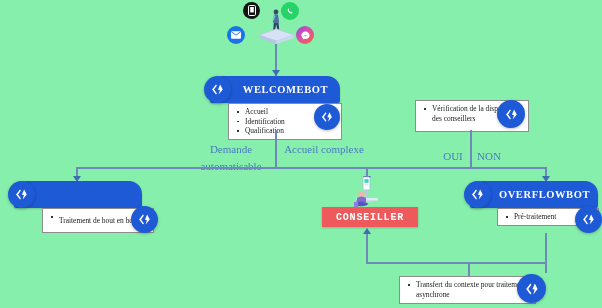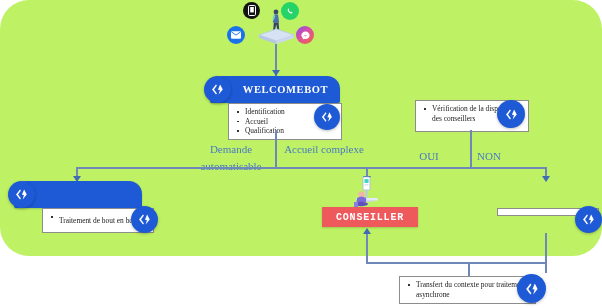--- a/index.html
+++ b/index.html
@@ -1,17 +1,17 @@
 <!DOCTYPE html>
 <html><head>
 <meta charset="utf-8">
 <style>
   html,body{margin:0;padding:0;background:#ffffff;}
   body{width:602px;height:308px;overflow:hidden;font-family:"Liberation Serif",serif;}
-  #stage{position:relative;width:602px;height:256px;background:#bef264;border-radius:29px;}
+  #stage{position:relative;width:602px;height:308px;background:#86efac;}
 
   
   .ln{position:absolute;background:#6f88ba;}
   .lnh{height:1.5px;}
   .lnv{width:1.5px;}
   .arrow{position:absolute;width:0;height:0;border-left:4px solid transparent;border-right:4px solid transparent;}
   .arrow-down{border-top:6px solid #3f6bb5;}
   .arrow-up{border-bottom:6px solid #3f6bb5;}
 
   
@@ -105,22 +105,22 @@
     <span class="badge" style="position:relative;left:-6px;width:27px;height:27px;">
       <svg width="15" height="15" viewBox="0 0 16 16">
           <path d="M6.4 2.6 L2.2 8 L6.4 13.4 L7.4 12.2 L4.3 8 L7.4 3.8 Z" fill="#fff"></path>
           <path d="M10.8 2.6 L13.6 8 L9.2 13.4 L10.6 8.6 L8.4 8.2 Z" fill="#fff"></path>
         </svg>
     </span>
     <span class="ttl">WELCOMEBOT</span>
   </div>
   <div class="detail" style="left:228px;top:103px;width:112px;">
     <ul>
+      <li>Accueil</li>
       <li>Identification</li>
-      <li>Accueil</li>
       <li>Qualification</li>
     </ul>
   </div>
   <span class="badge" style="left:314px;top:104px;width:26px;height:26px;">
     <svg width="14" height="14" viewBox="0 0 16 16">
         <path d="M6.4 2.6 L2.2 8 L6.4 13.4 L7.4 12.2 L4.3 8 L7.4 3.8 Z" fill="#fff"></path>
         <path d="M10.8 2.6 L13.6 8 L9.2 13.4 L10.6 8.6 L8.4 8.2 Z" fill="#fff"></path>
       </svg>
   </span>
 
@@ -134,21 +134,21 @@
         <path d="M6.4 2.6 L2.2 8 L6.4 13.4 L7.4 12.2 L4.3 8 L7.4 3.8 Z" fill="#fff"></path>
         <path d="M10.8 2.6 L13.6 8 L9.2 13.4 L10.6 8.6 L8.4 8.2 Z" fill="#fff"></path>
       </svg>
   </span>
 
   <div class="ln lnv" style="left:470px;top:130px;height:38px;"></div>
 
   <div class="elabel" style="left:192px;top:141px;width:78px;">Demande
 automatisable</div>
   <div class="elabel" style="left:278px;top:141px;width:92px;">Accueil complexe</div>
-  <div class="elabel" style="left:414px;top:148px;width:30px;">OUI</div>
+  <div class="elabel" style="left:438px;top:148px;width:30px;">OUI</div>
   <div class="elabel" style="left:474px;top:148px;width:30px;">NON</div>
 
   <div class="ln lnv" style="left:275px;top:130px;height:38px;"></div>
 
   <div class="ln lnh" style="left:76px;top:167px;width:470px;"></div>
 
   <div class="ln lnv" style="left:76px;top:167px;height:14px;"></div>
   <div class="arrow arrow-down" style="left:73px;top:176px;"></div>
 
   <div class="ln lnv" style="left:366px;top:167px;height:14px;"></div>
@@ -188,22 +188,32 @@
       <path d="M13 22 q4.5-3 9 0 l.5 4 h-10 z" fill="#7b6bd6"></path>
       <path d="M22 24 h8 v1.6 h-8 z" fill="#cdd8f0"></path>
       <ellipse cx="17" cy="28" rx="7" ry="2.2" fill="#5f4fc0"></ellipse>
       <path d="M10 26 h4 v5 h-4 z" fill="#8d7de0"></path>
     </svg>
   </div>
   <div class="conseiller" style="left:322px;top:207px;width:96px;height:20px;">
     <span>CONSEILLER</span>
   </div>
 
+  <div class="bot" style="left:470px;top:181px;width:128px;">
+    <span class="badge" style="position:relative;left:-6px;width:27px;height:27px;">
+      <svg width="15" height="15" viewBox="0 0 16 16">
+          <path d="M6.4 2.6 L2.2 8 L6.4 13.4 L7.4 12.2 L4.3 8 L7.4 3.8 Z" fill="#fff"></path>
+          <path d="M10.8 2.6 L13.6 8 L9.2 13.4 L10.6 8.6 L8.4 8.2 Z" fill="#fff"></path>
+        </svg>
+    </span>
+    <span class="ttl">OVERFLOWBOT</span>
+  </div>
   <div class="detail" style="left:497px;top:208px;width:100px;">
     <ul>
+      <li>Pré-traitement</li>
     </ul>
   </div>
   <span class="badge" style="left:575px;top:206px;width:27px;height:27px;">
     <svg width="15" height="15" viewBox="0 0 16 16">
         <path d="M6.4 2.6 L2.2 8 L6.4 13.4 L7.4 12.2 L4.3 8 L7.4 3.8 Z" fill="#fff"></path>
         <path d="M10.8 2.6 L13.6 8 L9.2 13.4 L10.6 8.6 L8.4 8.2 Z" fill="#fff"></path>
       </svg>
   </span>
 
   <div class="ln lnv" style="left:545px;top:233px;height:40px;"></div>

